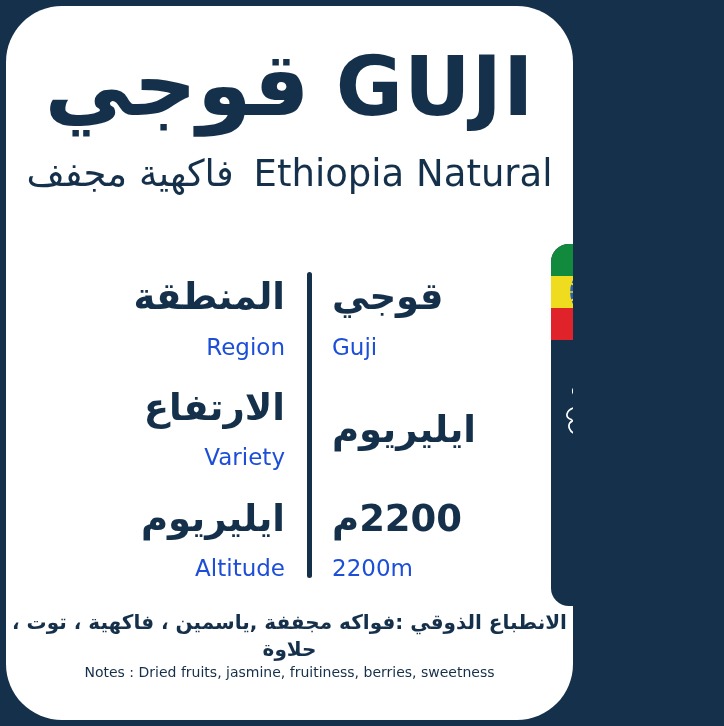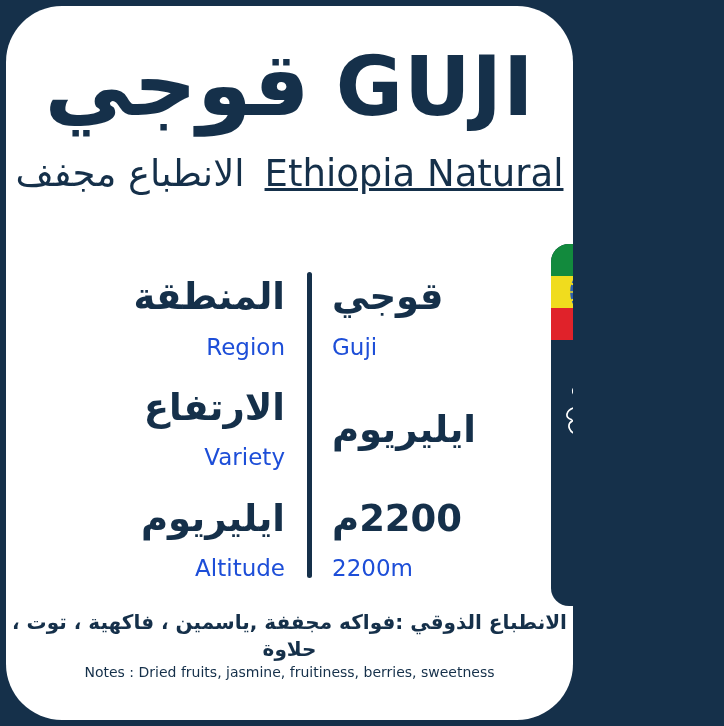--- a/index.html
+++ b/index.html
@@ -70,21 +70,20 @@
   }
 
   .subtitle-ar {
     font-size: 37px;
     font-weight: 400;
   }
 
   .subtitle-en {
     font-size: 37px;
     font-weight: 400;
-    text-decoration: underline;
   }
 
   
   .specs {
     position: absolute;
     top: 262px;
     left: 86px;
     width: 442px;
     height: 320px;
     display: flex;
@@ -219,21 +218,21 @@
 <body>
 
 <div class="label-card">
 
   <div class="header">
     <div class="title-line">
       <span class="title-ar">قوجي</span>
       <span class="title-en">GUJI</span>
     </div>
     <div class="subtitle-line">
-      <span class="subtitle-ar">الانطباع مجفف</span>
+      <span class="subtitle-ar">فاكهية مجفف</span>
       <span class="subtitle-en">Ethiopia Natural</span>
     </div>
   </div>
 
   <div class="specs">
 
     <div class="spec-col col-values">
       <div class="cell">
         <span class="cell-ar">قوجي</span>
         <span class="cell-en">Guji</span>

